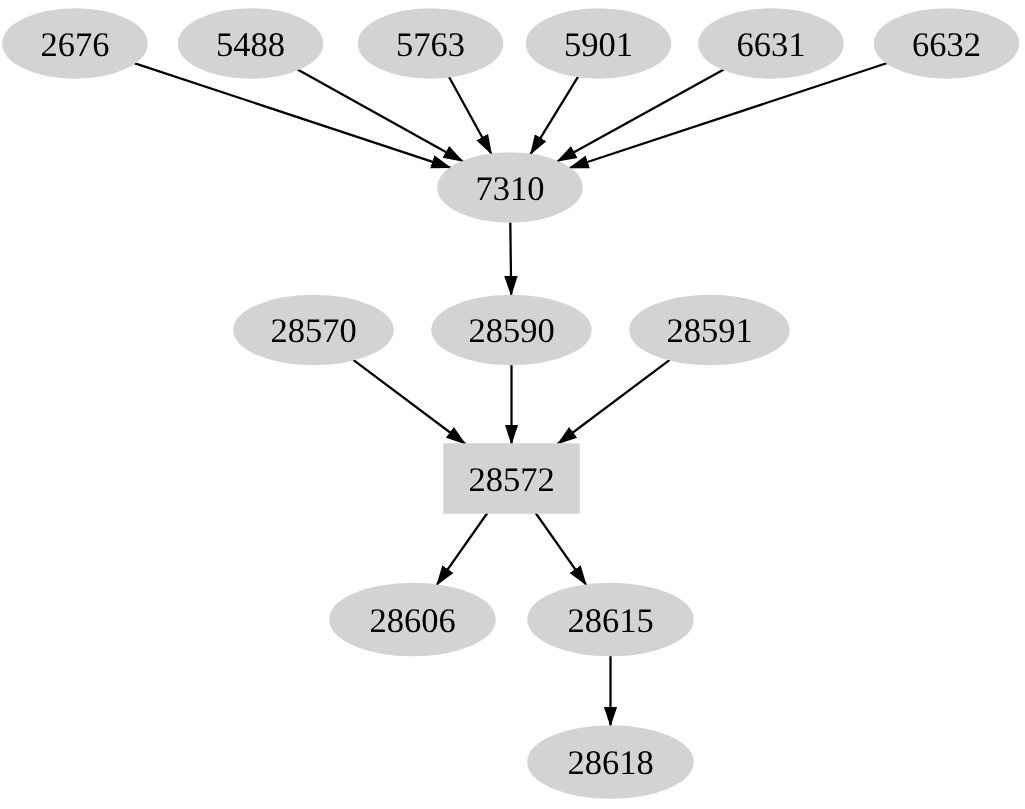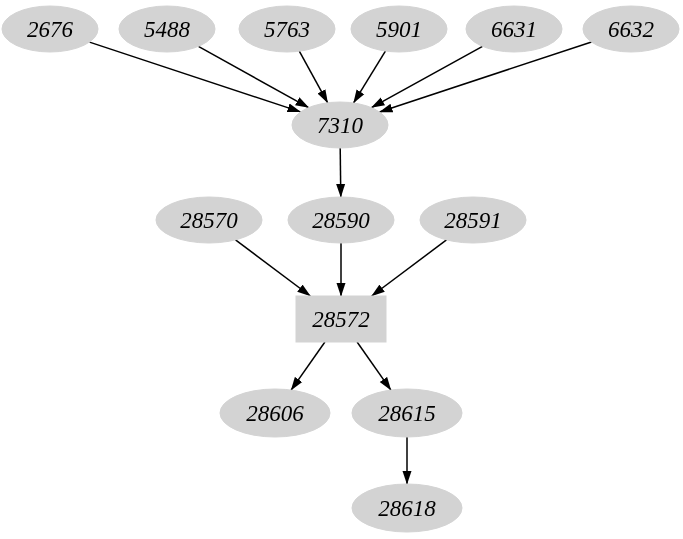--- a/index.html
+++ b/index.html
@@ -8,21 +8,20 @@
     background: #ffffff;
     width: 683px;
     height: 539px;
     overflow: hidden;
     font-family: "Liberation Serif", "DejaVu Serif", serif;
   }
   .graph-wrap {
     width: 683px;
     height: 539px;
     position: relative;
-    font-style: italic;
   }
   svg {
     display: block;
   }
   .node-label {
     font-family: "Liberation Serif", "DejaVu Serif", serif;
     font-size: 23px;
     fill: #000000;
     text-anchor: middle;
     user-select: none;

